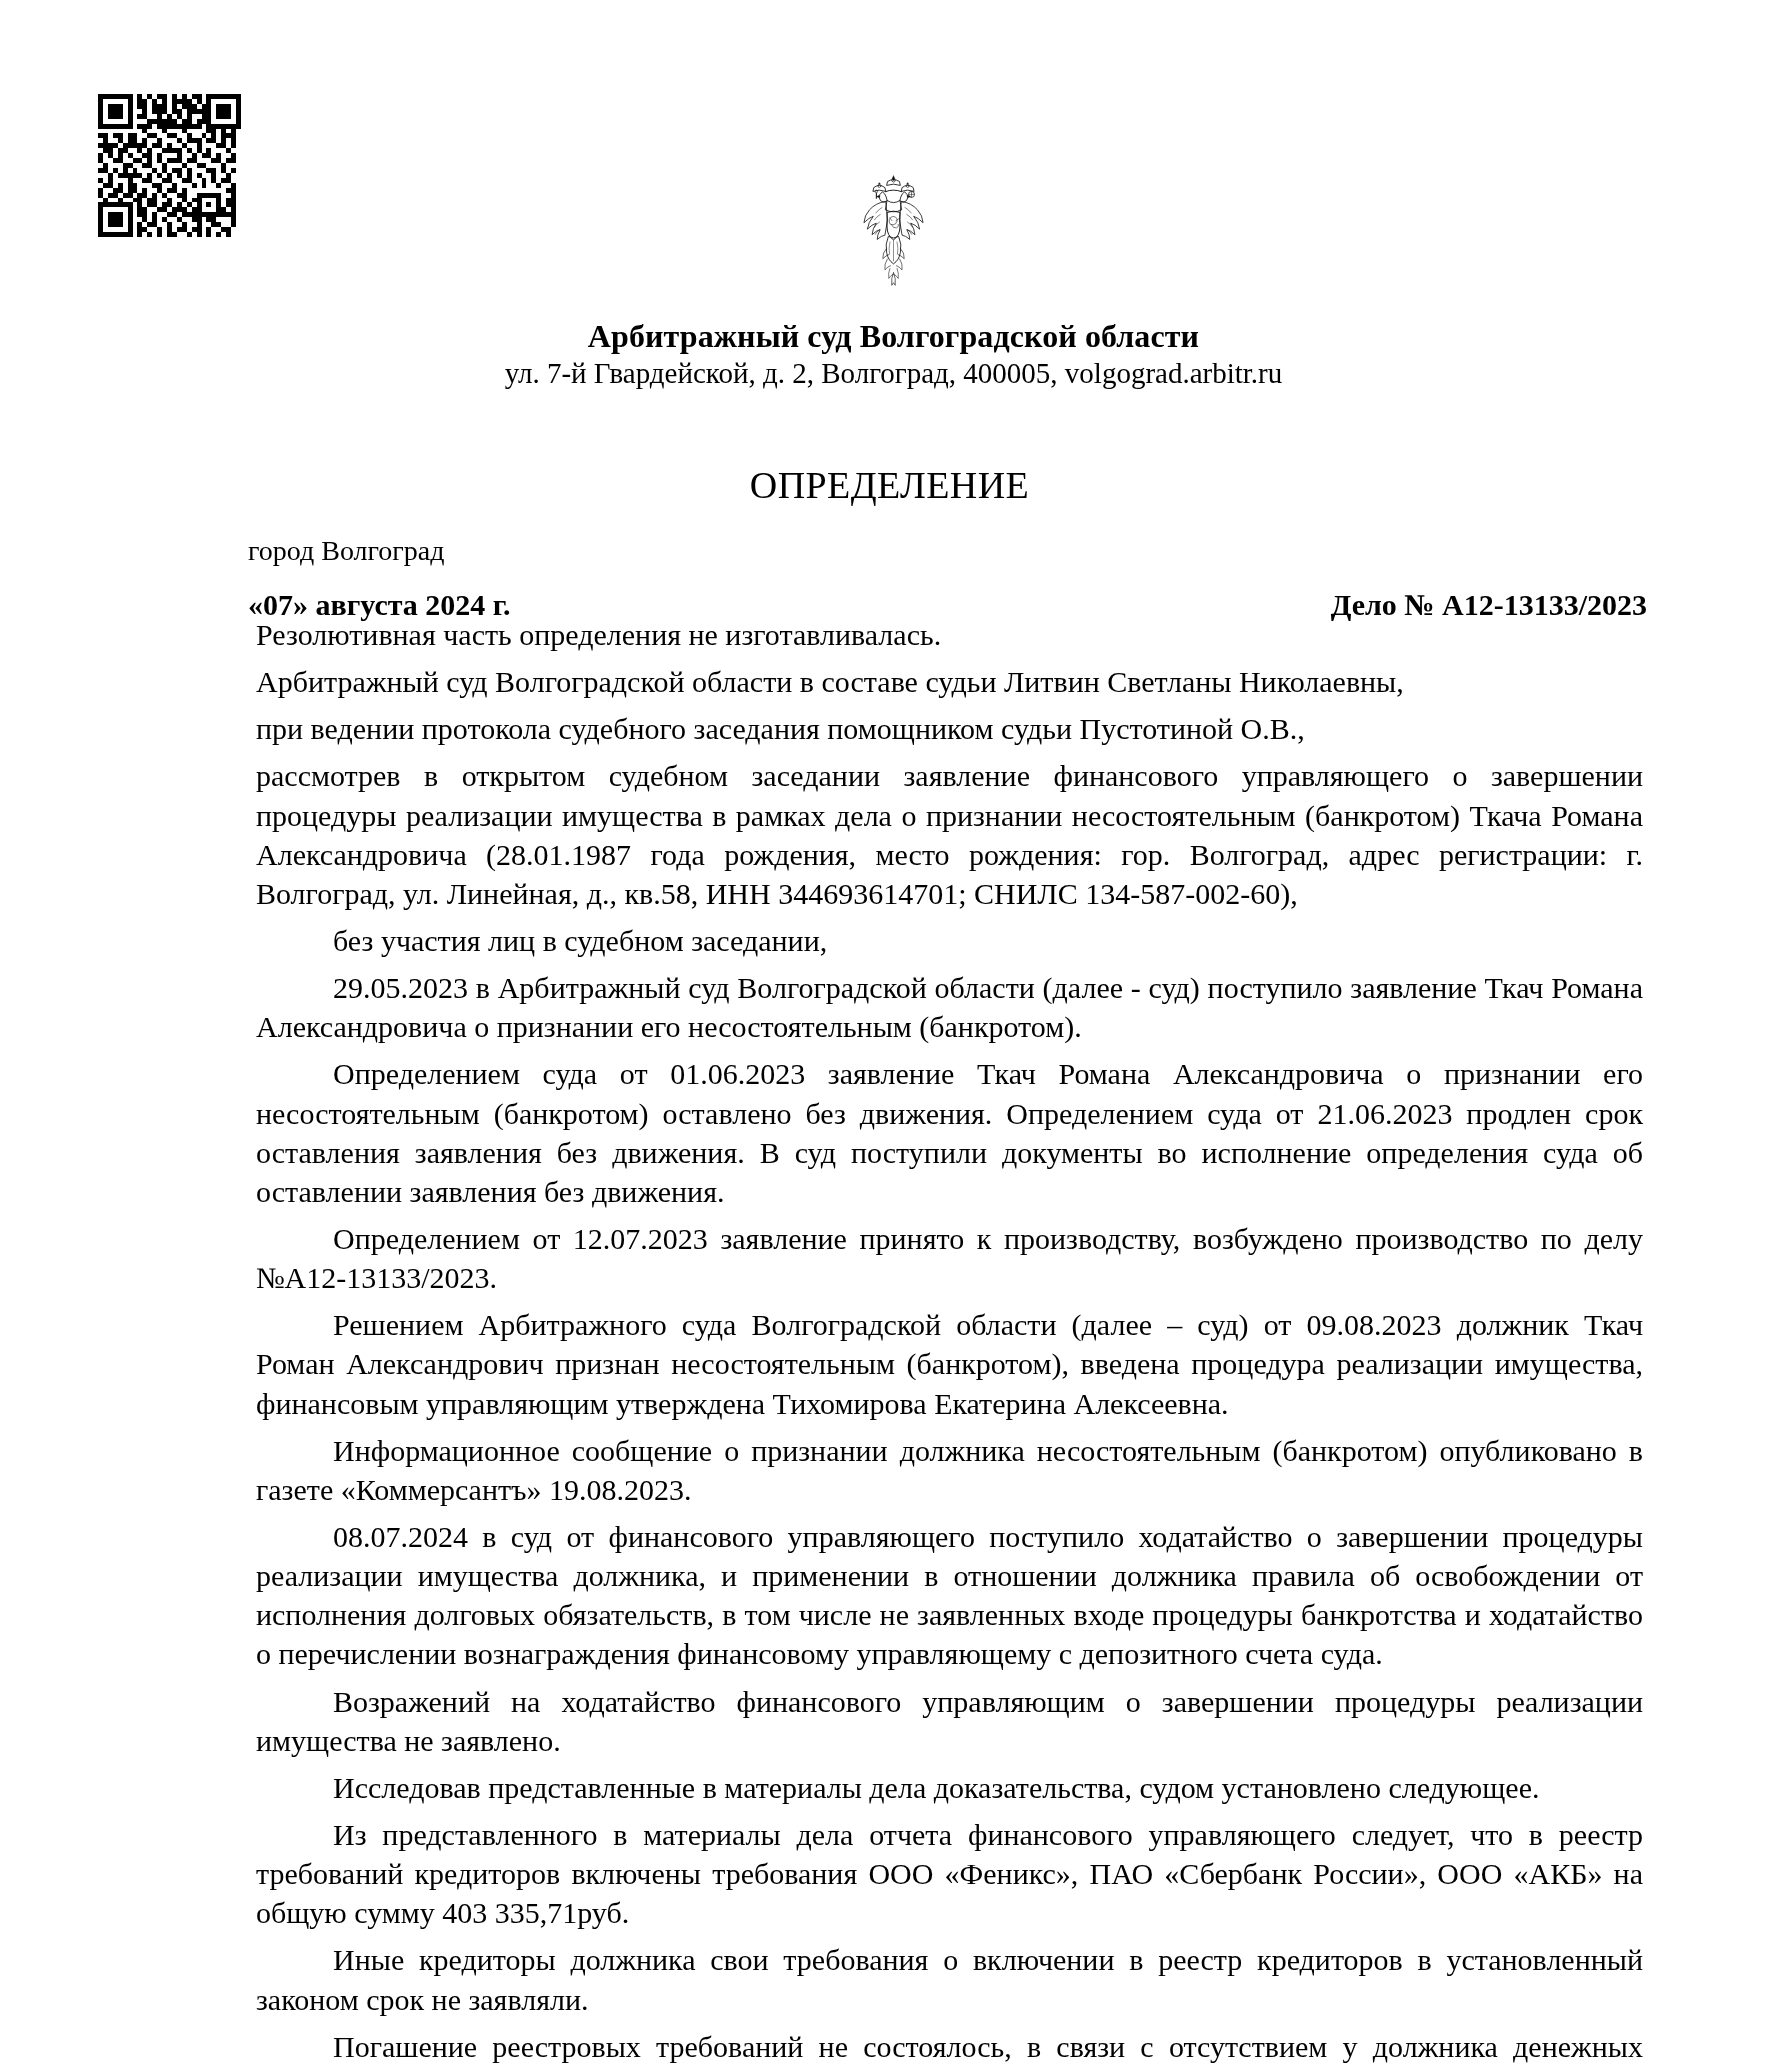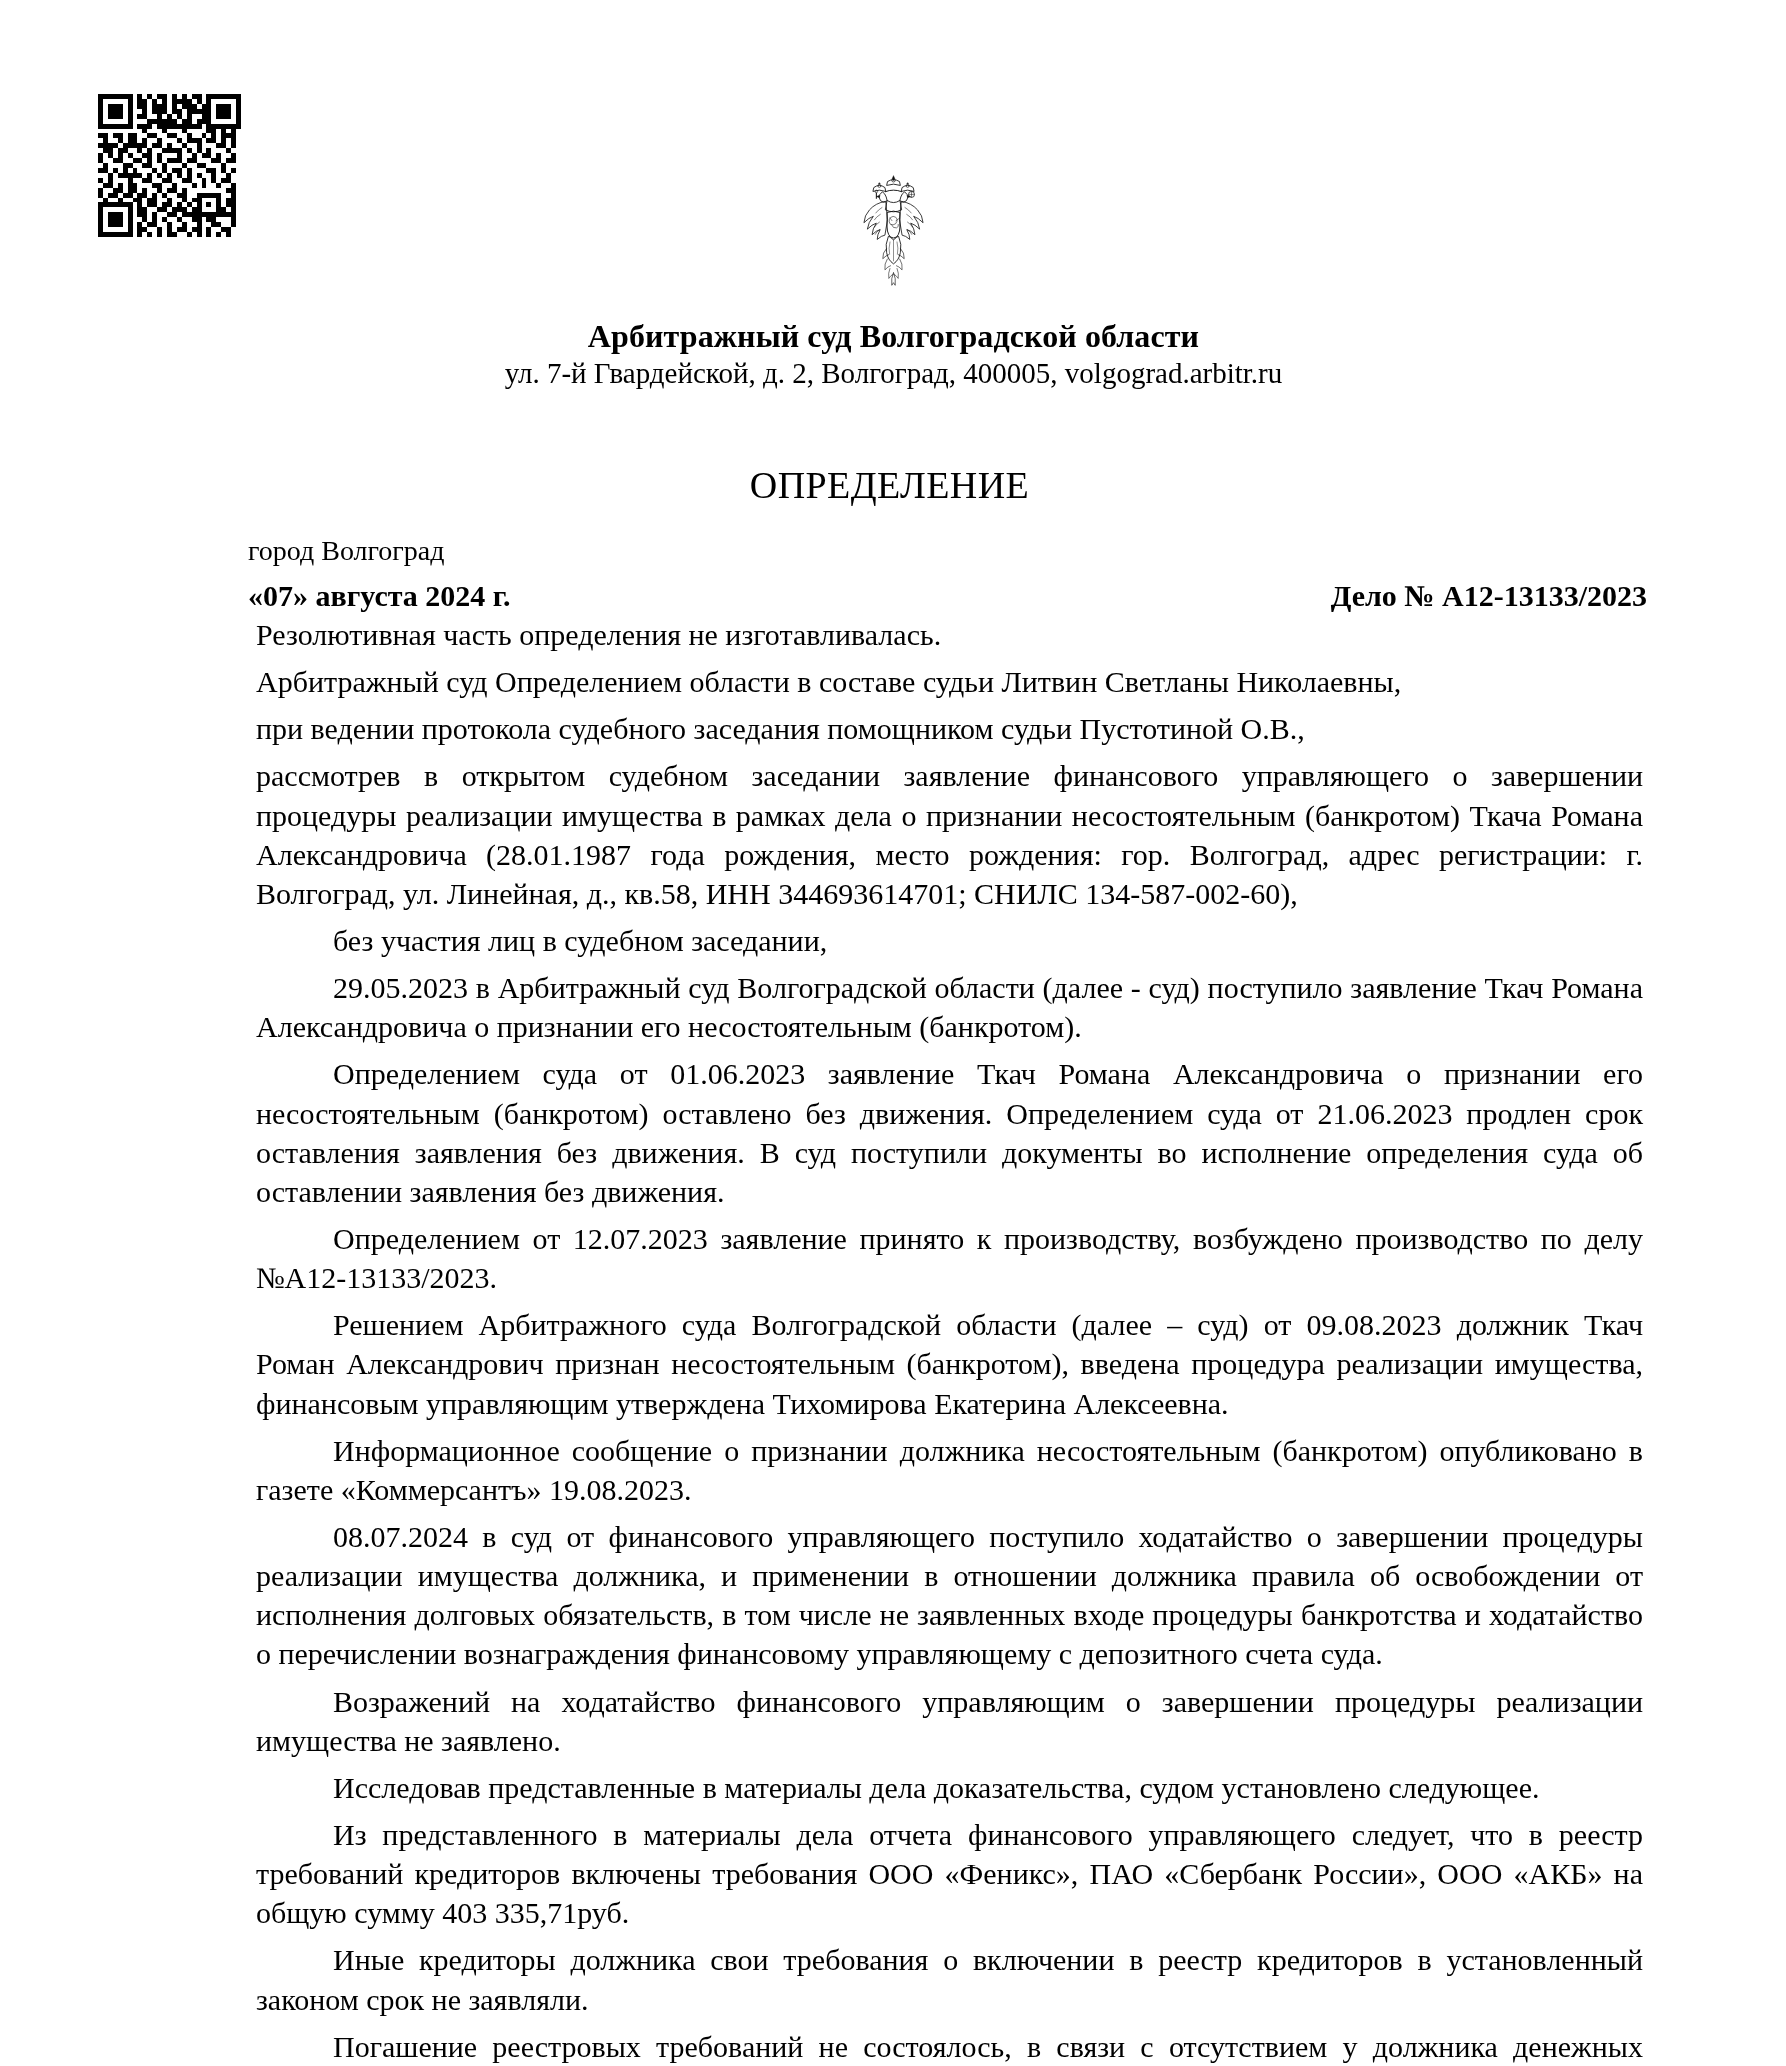--- a/index.html
+++ b/index.html
@@ -84,21 +84,21 @@
     position: absolute;
     left: 248px;
     right: 140px;
     top: 533px;
   }
   .meta-city {
     font-size: 28px;
     line-height: 1.28;
   }
   .meta-row {
-    margin-top: 8px;
+    margin-top: 17px;
     display: flex;
     justify-content: space-between;
     align-items: baseline;
     font-size: 30px;
     font-weight: bold;
     line-height: 1.28;
   }
   .meta-date { white-space: nowrap; }
   .meta-case { white-space: nowrap; }
 
@@ -445,21 +445,21 @@
   <div class="meta">
     <div class="meta-city">город  Волгоград</div>
     <div class="meta-row">
       <span class="meta-date">«07» августа 2024 г.</span>
       <span class="meta-case">Дело № А12-13133/2023</span>
     </div>
   </div>
 
   <div class="body">
     <p class="p-plain">Резолютивная часть определения не изготавливалась.</p>
-    <p class="p-plain">Арбитражный суд Определением области в составе судьи Литвин Светланы Николаевны,</p>
+    <p class="p-plain">Арбитражный суд Волгоградской области в составе судьи Литвин Светланы Николаевны,</p>
     <p class="p-plain">при ведении протокола судебного заседания помощником судьи Пустотиной О.В.,</p>
     <p class="p-plain">рассмотрев в открытом судебном заседании заявление финансового управляющего о завершении процедуры реализации имущества в рамках дела о признании несостоятельным (банкротом) Ткача Романа Александровича (28.01.1987 года рождения, место рождения: гор. Волгоград, адрес регистрации: г. Волгоград, ул. Линейная, д., кв.58, ИНН 344693614701; СНИЛС 134-587-002-60),</p>
     <p class="p-bezuchastiya">без участия лиц в судебном заседании,</p>
     <p class="p-indent">29.05.2023 в Арбитражный суд Волгоградской области (далее - суд) поступило заявление Ткач Романа Александровича о признании его несостоятельным (банкротом).</p>
     <p class="p-indent">Определением суда  от  01.06.2023 заявление Ткач Романа Александровича о признании его несостоятельным (банкротом) оставлено без движения. Определением суда от 21.06.2023 продлен срок оставления заявления без движения. В суд поступили документы во исполнение определения суда об оставлении заявления без движения.</p>
     <p class="p-indent">Определением от 12.07.2023 заявление принято к производству, возбуждено производство по делу №А12-13133/2023.</p>
     <p class="p-indent">Решением Арбитражного суда Волгоградской области (далее – суд) от 09.08.2023 должник Ткач Роман Александрович признан несостоятельным (банкротом), введена процедура реализации имущества, финансовым управляющим утверждена Тихомирова Екатерина Алексеевна.</p>
     <p class="p-indent">Информационное сообщение о признании должника несостоятельным (банкротом) опубликовано в газете «Коммерсантъ» 19.08.2023.</p>
     <p class="p-indent">08.07.2024 в суд от финансового управляющего поступило ходатайство о завершении процедуры реализации имущества должника, и применении в отношении должника правила об освобождении от исполнения долговых обязательств, в том числе не заявленных входе процедуры банкротства и ходатайство о перечислении вознаграждения финансовому управляющему с депозитного счета суда.</p>
     <p class="p-indent">Возражений  на ходатайство финансового управляющим о завершении процедуры реализации имущества не заявлено.</p>

